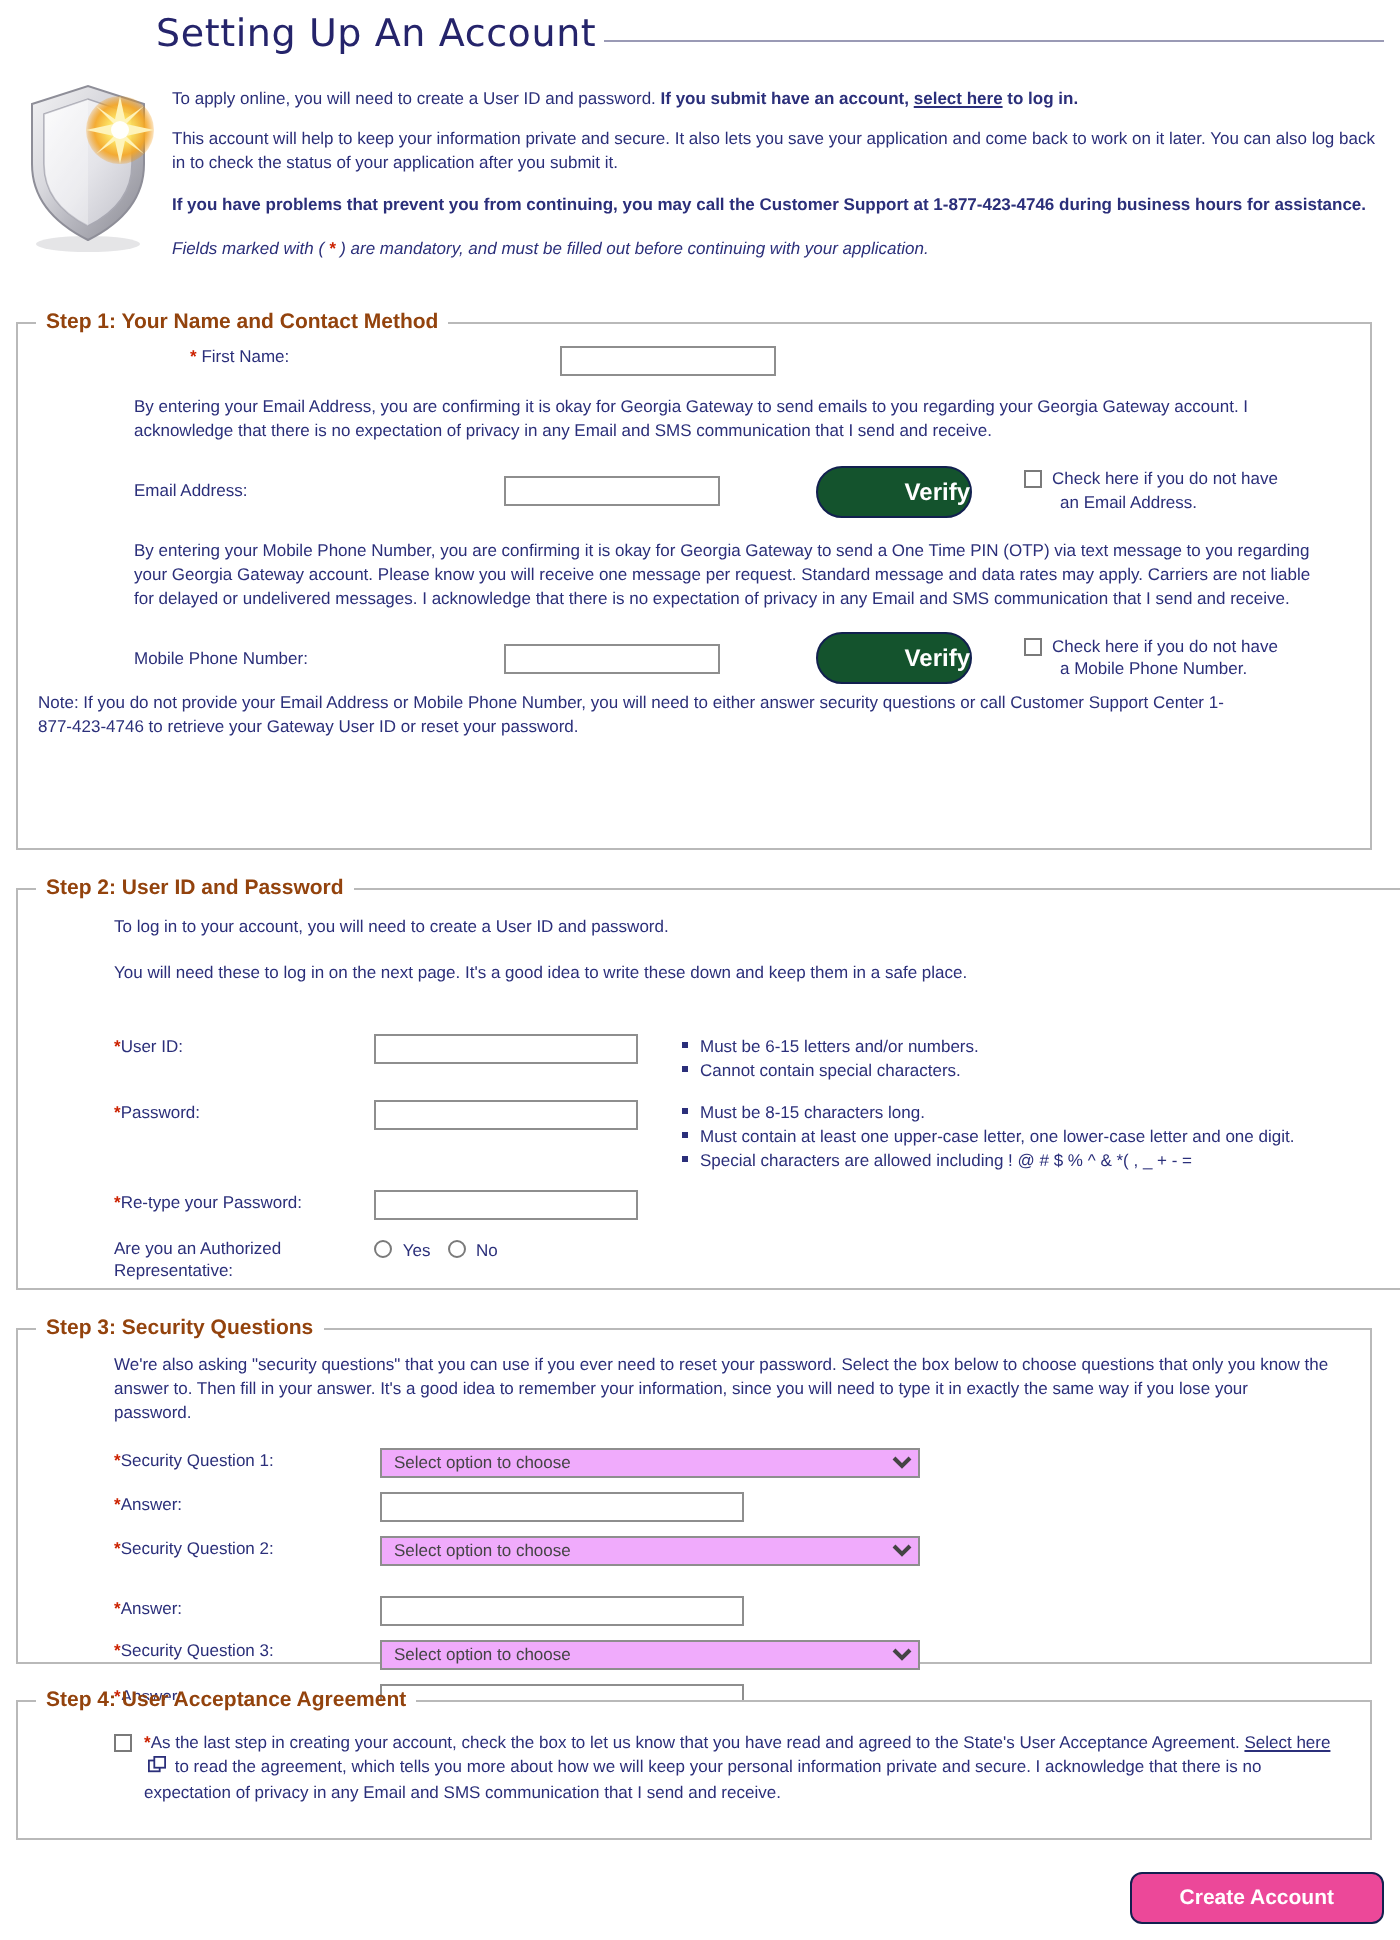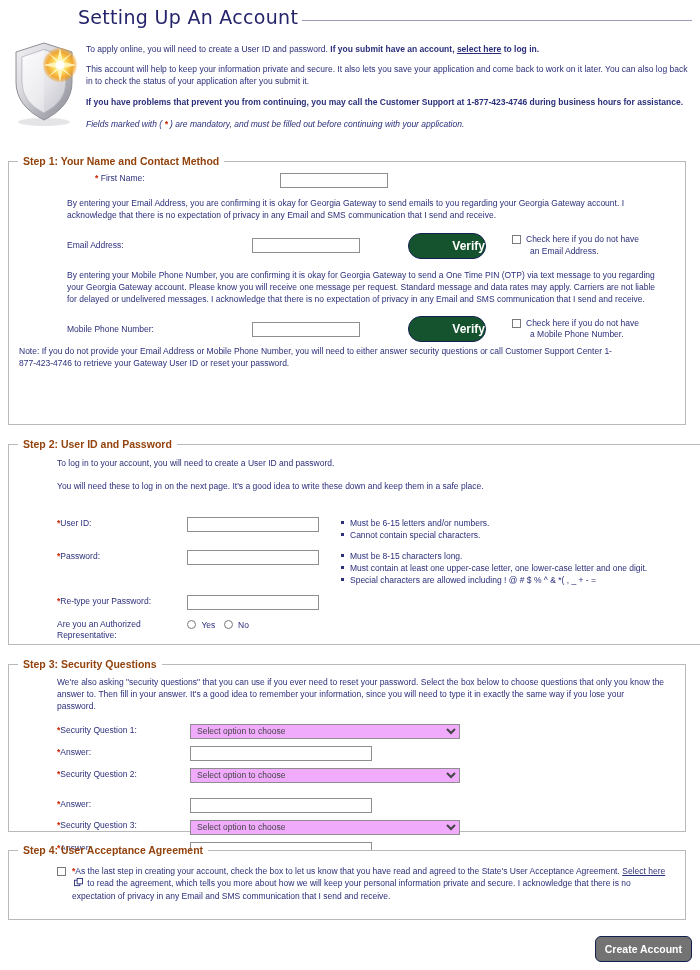--- a/index.html
+++ b/index.html
@@ -160,28 +160,28 @@
     height: 26px;
     line-height: 24px;
     text-align: right;
     cursor: pointer;
     padding: 0;
   }
   .btn-create {
     position: absolute;
     right: 8px;
     top: 936px;
-    background: #737373;
+    background: #ec4899;
     color: #ffffff;
     border: 1px solid #12204f;
     border-radius: 6px;
     font-family: "Liberation Sans", sans-serif;
     font-size: 10.5px;
     font-weight: bold;
-    padding: 6px 9px;
+    padding: 6px 24px;
     cursor: pointer;
   }
 
   
   ul.rules {
     list-style: none;
     margin: 0;
     padding: 0;
     color: #2b2f7a;
   }

